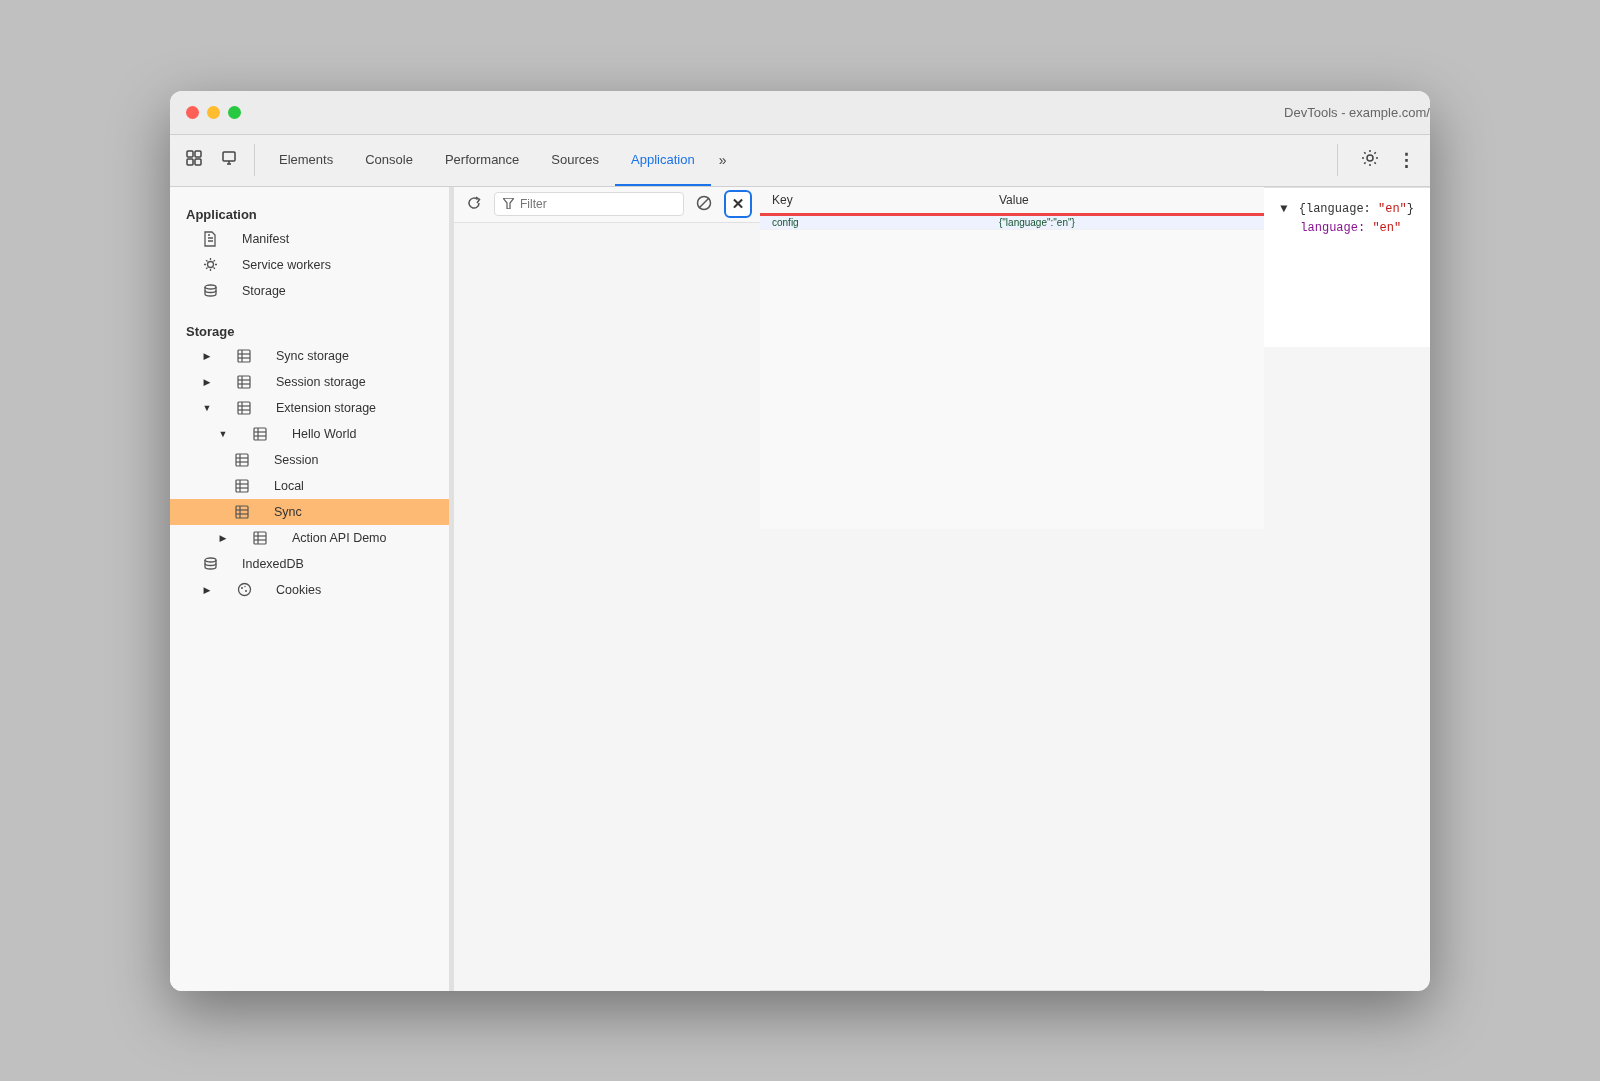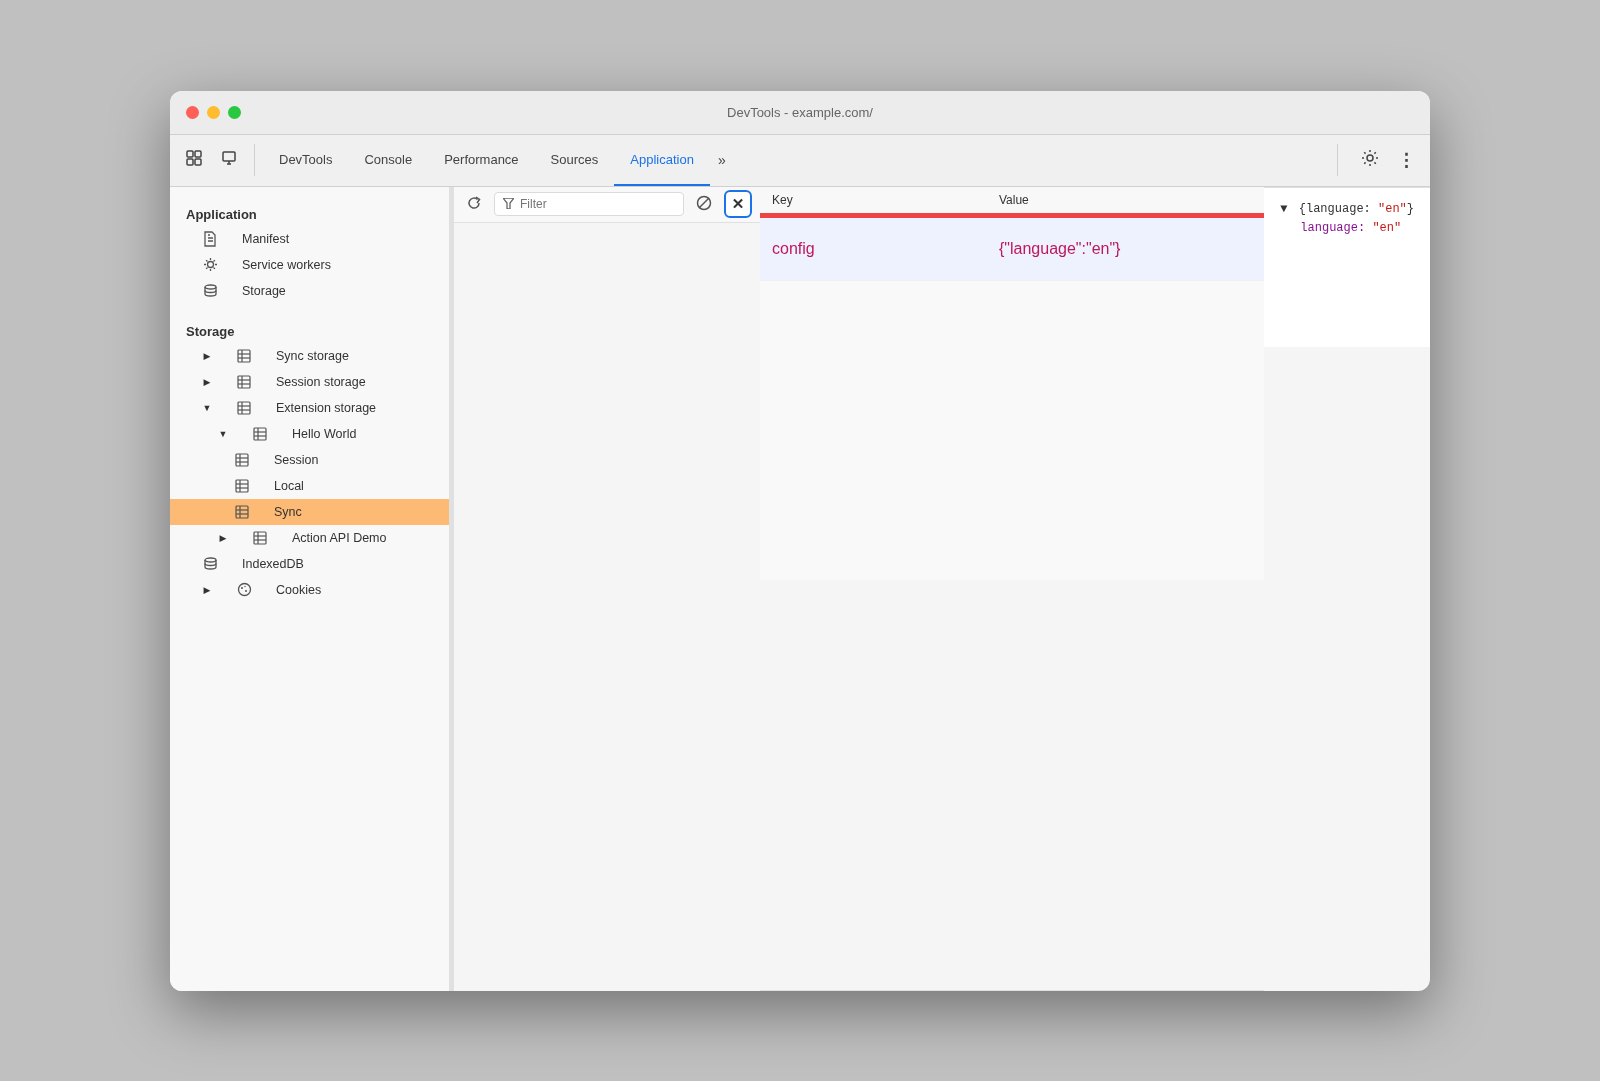--- a/index.html
+++ b/index.html
@@ -19,21 +19,21 @@
       box-shadow: 0 20px 60px rgba(0,0,0,0.4);
       overflow: hidden;
       display: flex;
       flex-direction: column;
     }
     .titlebar {
       background: #ececec;
       height: 44px;
       display: flex;
       align-items: center;
-      justify-content: center;
+      justify-content: flex-end;
       position: relative;
       border-bottom: 1px solid #d0d0d0;
       flex-shrink: 0;
     }
     .titlebar-buttons {
       position: absolute;
       left: 16px;
       display: flex;
       gap: 8px;
     }
@@ -260,28 +260,28 @@
       width: 100%;
       border-collapse: collapse;
     }
     .data-table th {
       text-align: left;
       padding: 6px 12px;
       font-size: 12px;
       font-weight: 500;
       color: #333;
       background: #f8f8f8;
-      border-bottom: 5px solid #ef4444;
+      border-bottom: 3px solid #ef4444;
       position: sticky;
       top: 0;
     }
     .data-table td {
-      padding: 22px 12px;
-      font-size: 16px;
-      color: #be185d;
+      padding: 1px 12px;
+      font-size: 10px;
+      color: #14532d;
       border-bottom: 1px solid #f0f0f0;
       vertical-align: top;
     }
     .data-table tr:nth-child(even) td { background: #f9f9f9; }
     .data-table tr:first-child td { background: #eef2ff; }
     .value-preview {
       flex: 0 0 auto;
       background: white;
       border-top: 1px solid #e0e0e0;
       padding: 12px 16px;
@@ -350,21 +350,21 @@
           <svg width="18" height="18" viewBox="0 0 18 18" fill="none" stroke="#444" stroke-width="1.5">
             <rect x="2" y="3" width="12" height="9" rx="1"></rect>
             <line x1="6" y1="15" x2="10" y2="15"></line>
             <line x1="8" y1="12" x2="8" y2="15"></line>
           </svg>
         </span>
       </button>
     </div>
 
     <div class="tabs">
-      <span class="tab">DevTools</span>
+      <span class="tab">Elements</span>
       <span class="tab">Console</span>
       <span class="tab">Performance</span>
       <span class="tab">Sources</span>
       <span class="tab active">Application</span>
       <span class="tab-overflow">»</span>
     </div>
 
     <div class="toolbar-right">
       <button class="toolbar-icon-btn" title="Settings">
         <span>

